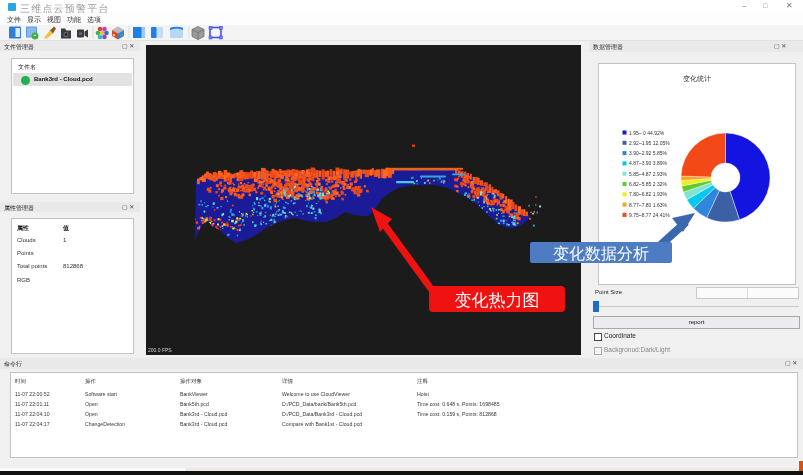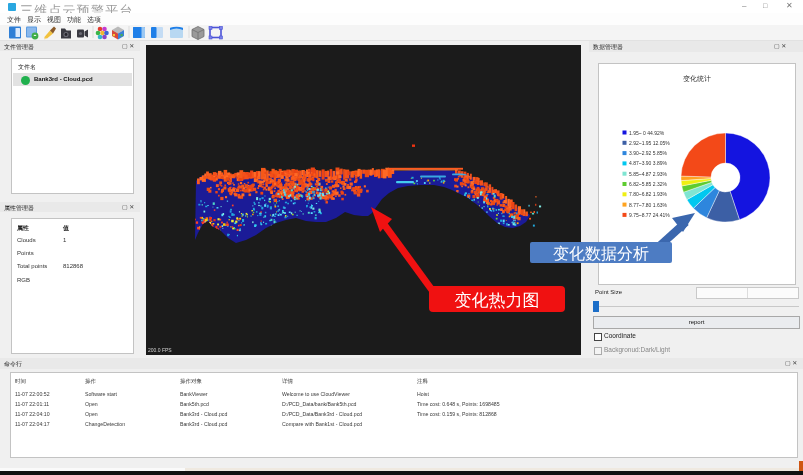--- a/index.html
+++ b/index.html
@@ -3,21 +3,21 @@
 <meta charset="utf-8">
 <style>
   html,body{margin:0;padding:0;}
   body{width:803px;height:475px;overflow:hidden;position:relative;
        font-family:"Liberation Sans",sans-serif;background:#f0f0f0;}
   #app{position:absolute;left:0;top:0;width:803px;height:475px;}
   .abs{position:absolute;}
   
   #titlebar{left:0;top:0;width:803px;height:13px;background:#ffffff;}
   #appicon{left:8px;top:3px;width:8px;height:8px;background:#2aa7e0;border-radius:1px;}
-  #apptitle{left:20px;top:1.5px;font-size:13px;color:#9c9c9c;letter-spacing:1.2px;}
+  #apptitle{left:20px;top:1.5px;font-size:10px;color:#9c9c9c;letter-spacing:1.2px;}
   .winbtn{top:1px;font-size:8px;color:#777;}
   
   #menubar{left:0;top:13px;width:803px;height:12px;background:#fdfdfd;font-size:7px;color:#333;}
   .menuitem{position:absolute;top:2px;}
   
   #toolbar{left:0;top:25px;width:803px;height:15px;background:#f4f4f4;border-bottom:1px solid #e2e2e2;}
   
   .dockhead{background:#e9e9e9;font-size:6px;color:#222;}
   .dockhead .ttl{position:absolute;left:4px;top:1.5px;}
   .dockbtns{position:absolute;font-size:6px;color:#444;}

